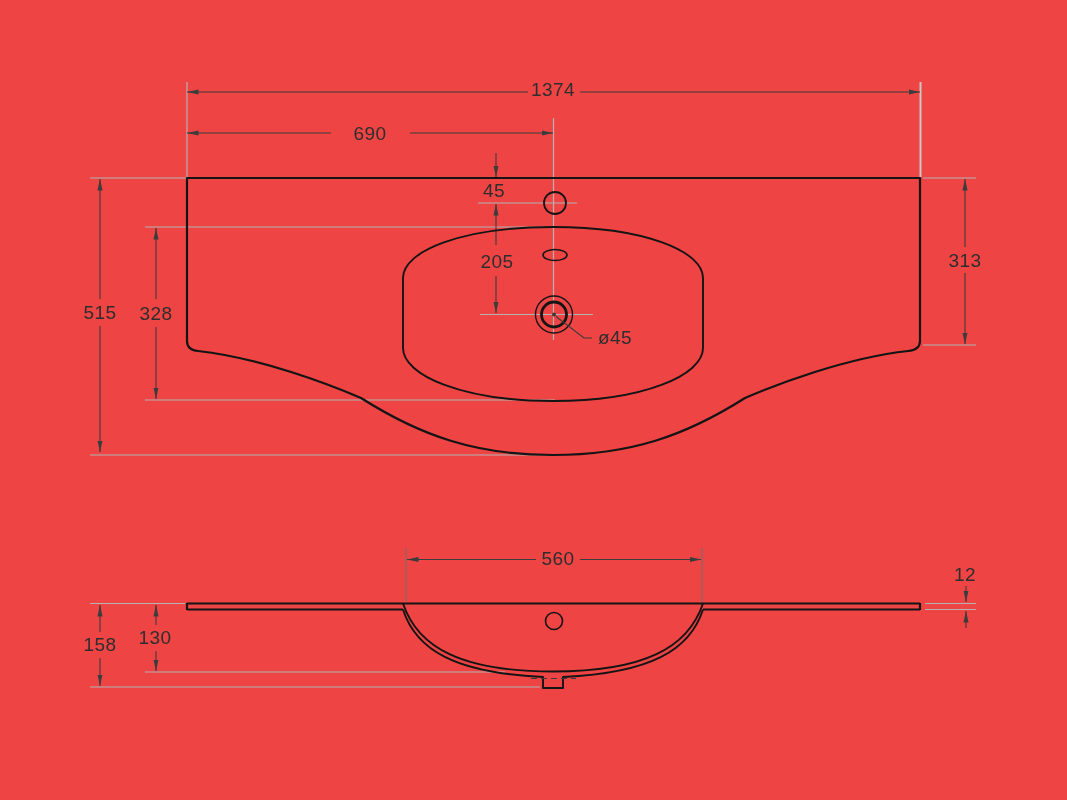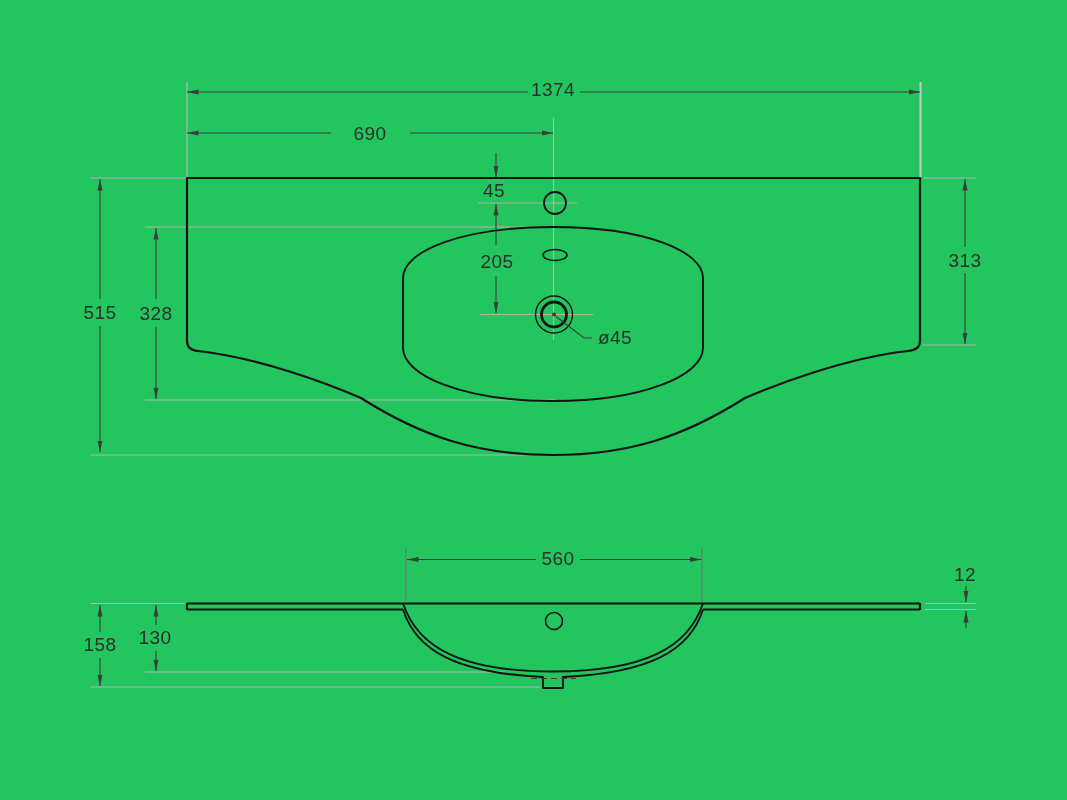--- a/index.html
+++ b/index.html
@@ -4,21 +4,21 @@
 <style>
   html, body {
     margin: 0;
     padding: 0;
     background: #ffffff;
   }
   .canvas {
     position: relative;
     width: 1067px;
     height: 800px;
-    background: #22c55e;
+    background: #ef4444;
     overflow: hidden;
   }
   svg { display: block; }
   text {
     font-family: "Liberation Sans", sans-serif;
     font-size: 19px;
     fill: #2e2e2e;
     letter-spacing: 0.4px;
   }
   .outline  { stroke: #141414; stroke-width: 2.2; fill: none; stroke-linejoin: round; }

